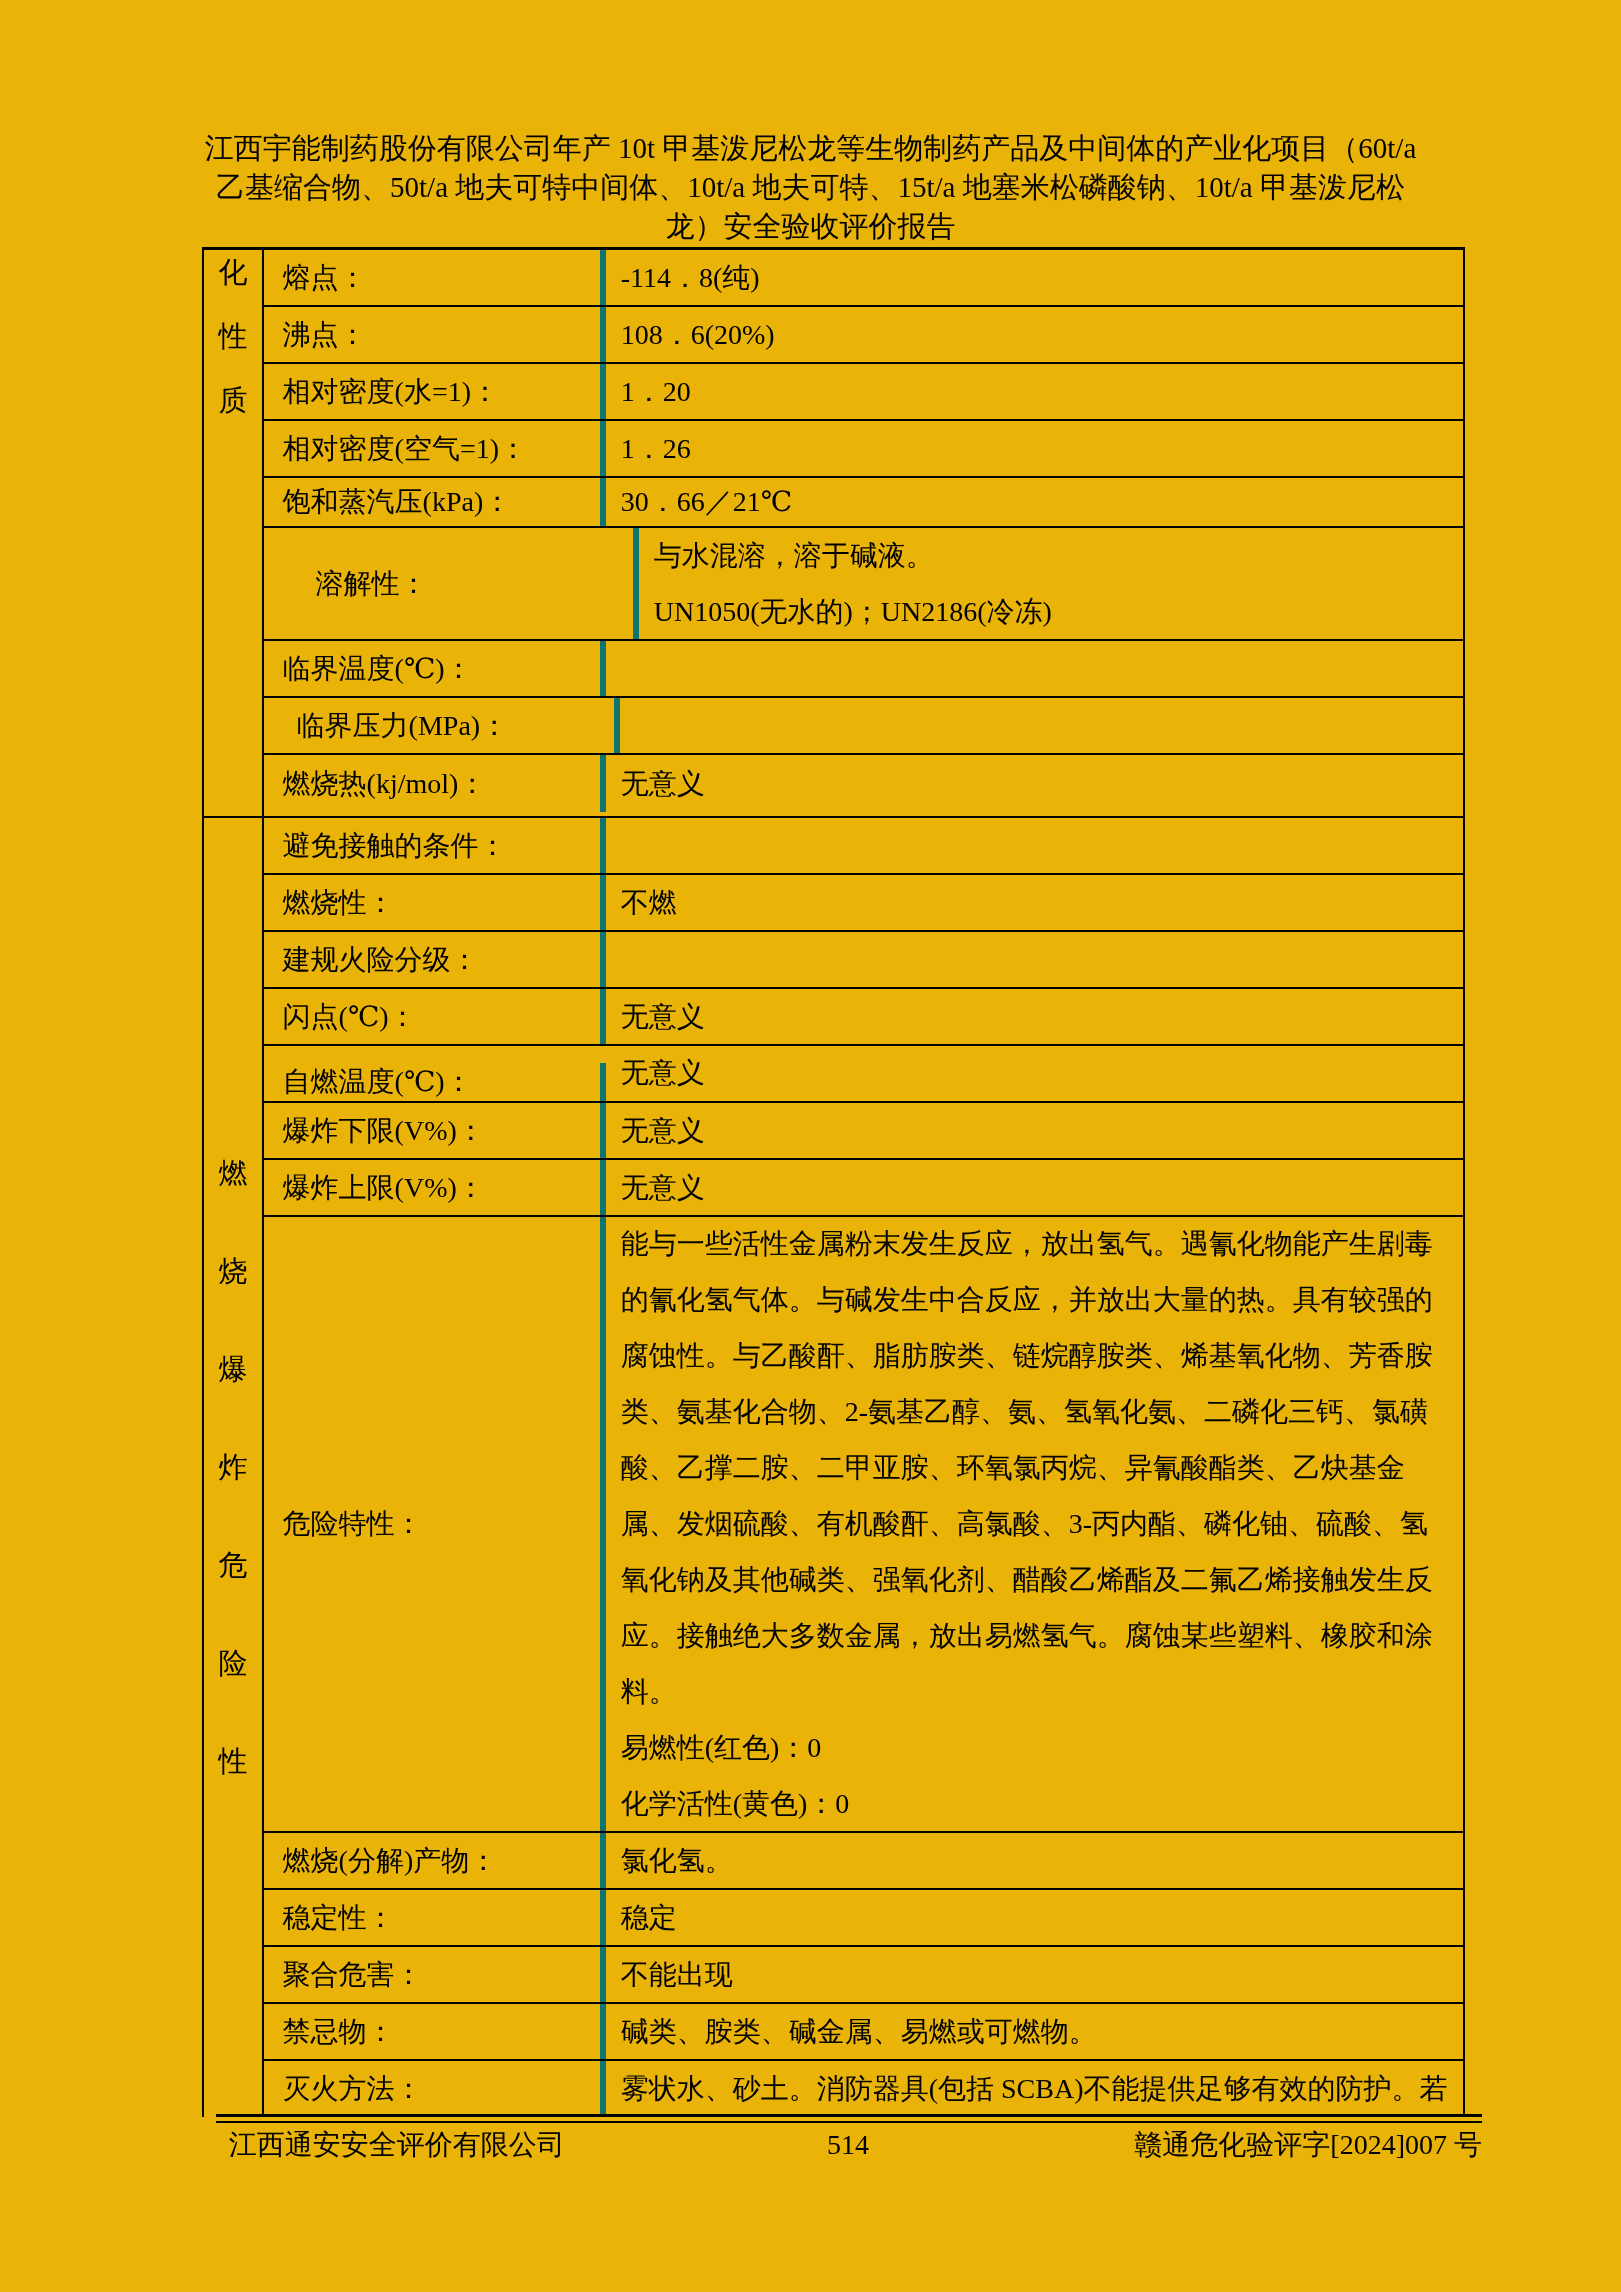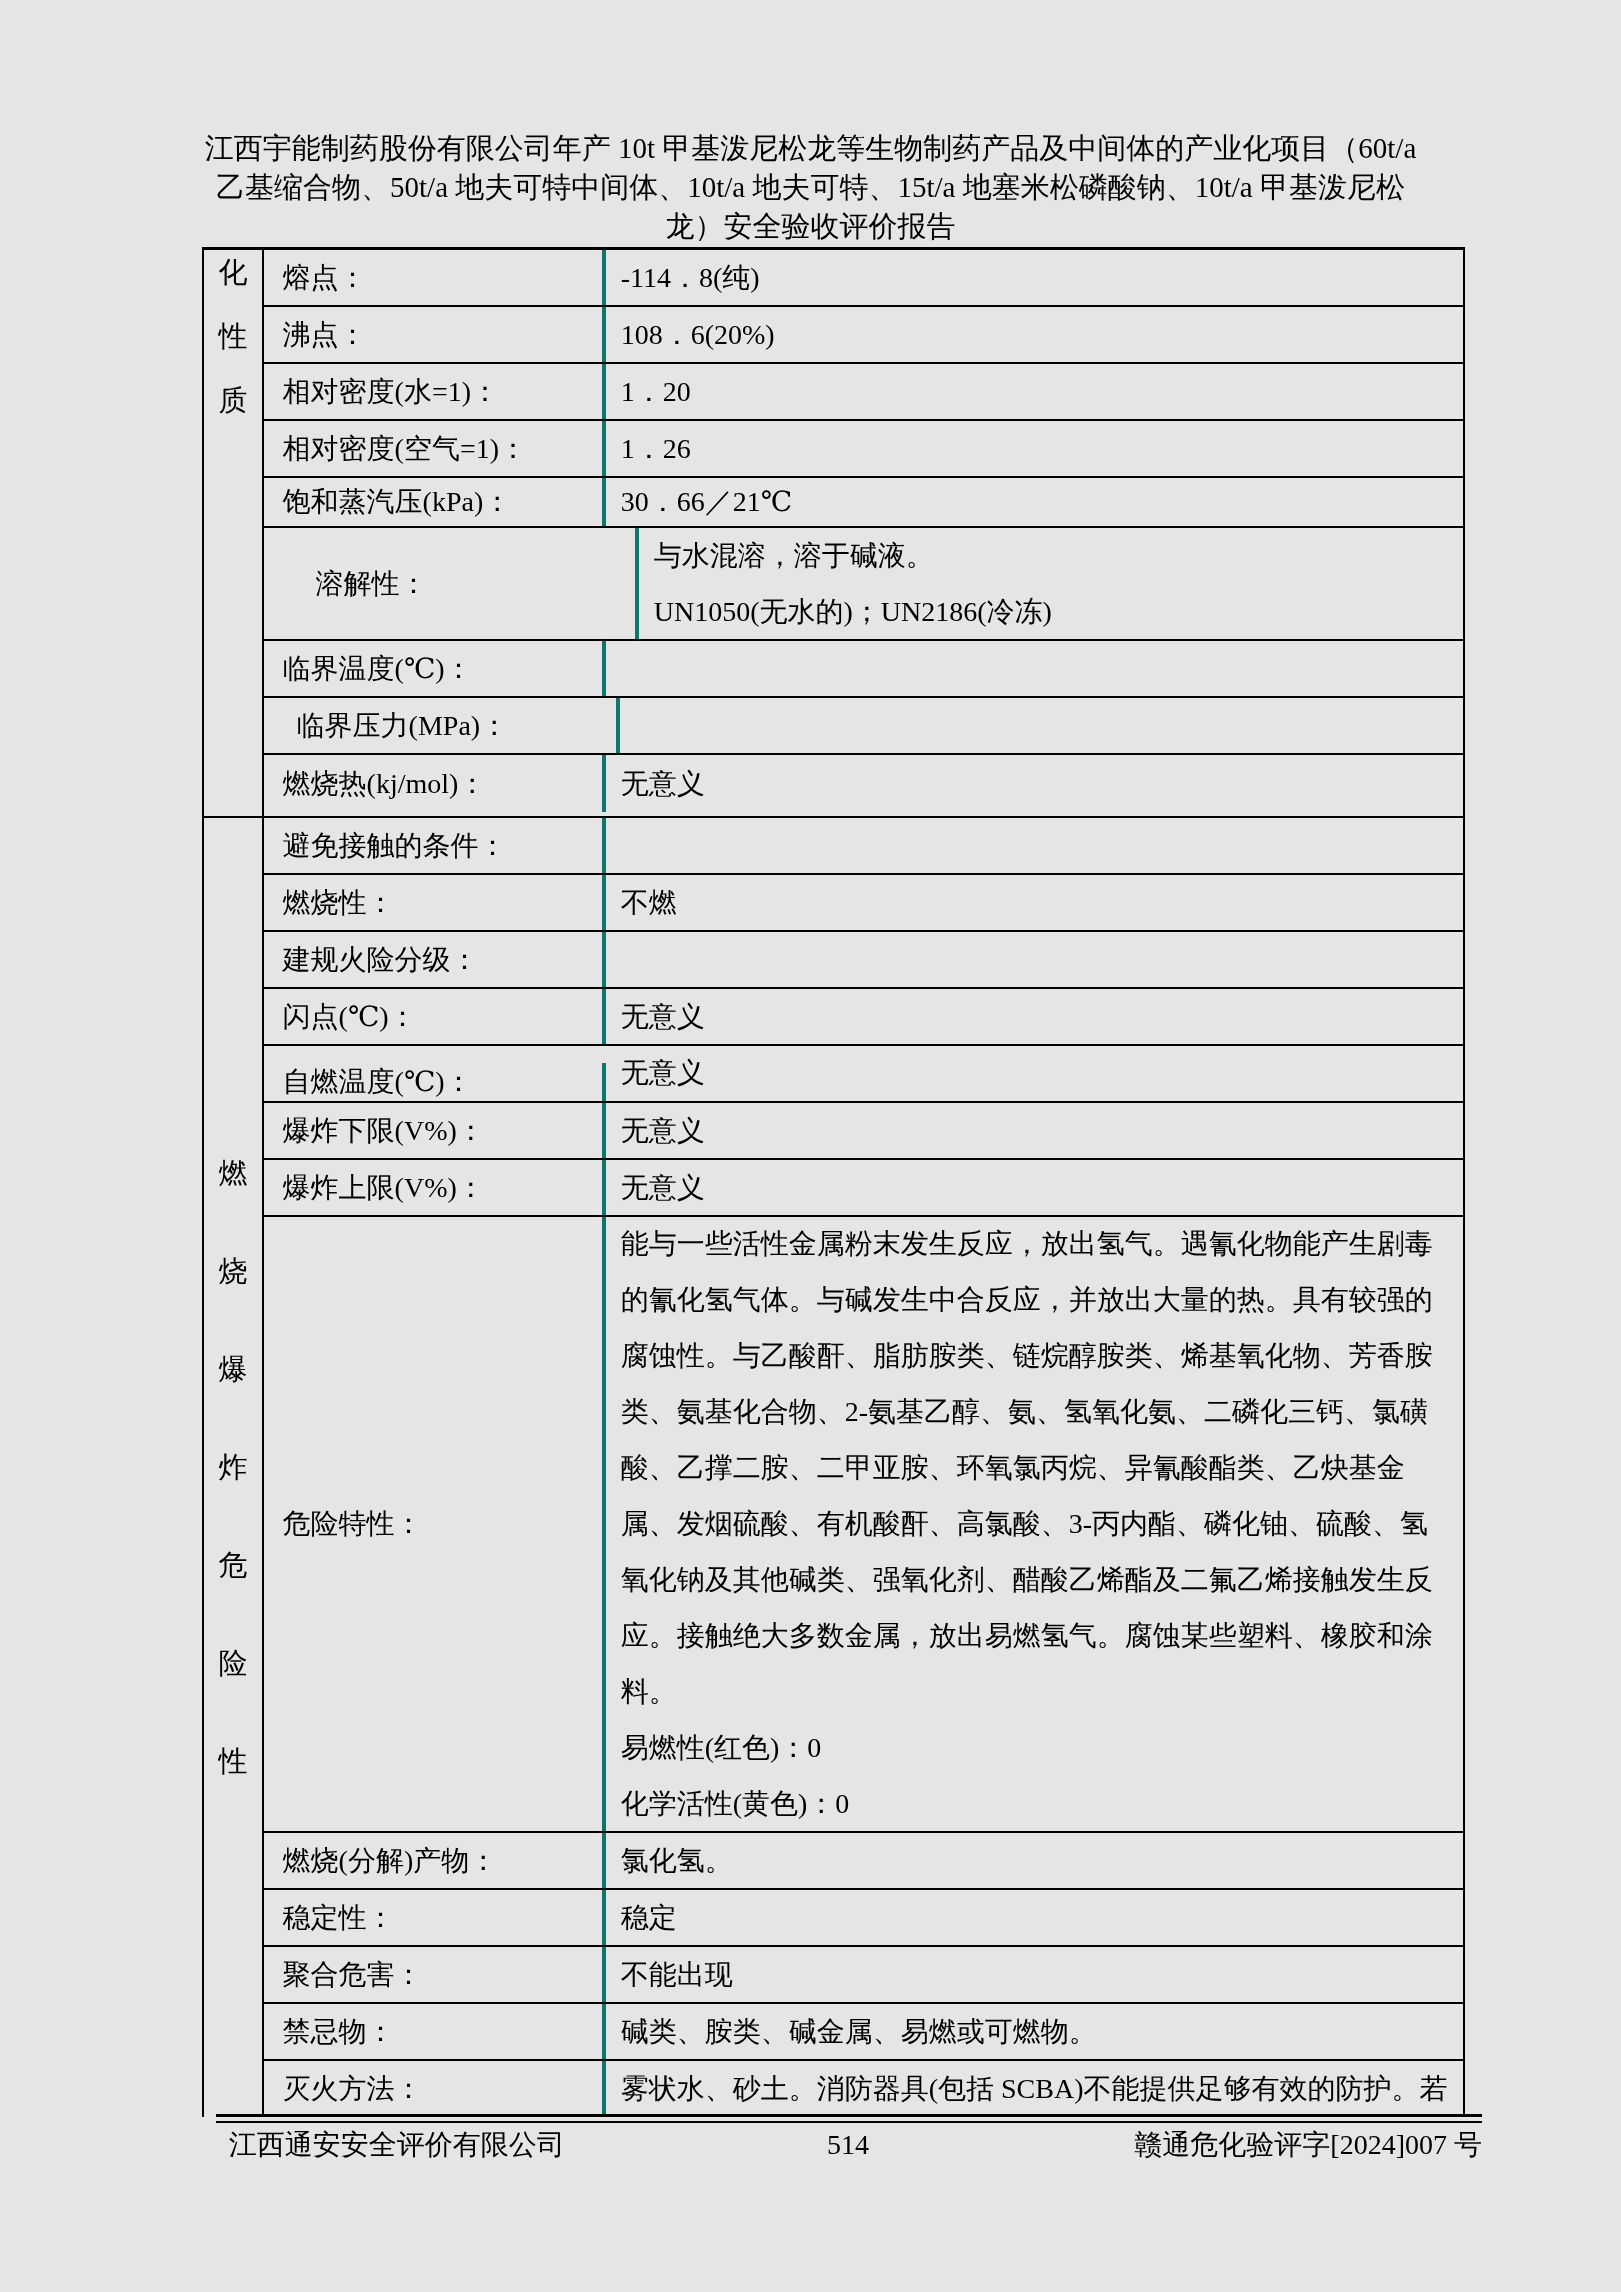--- a/index.html
+++ b/index.html
@@ -1,19 +1,19 @@
 <!DOCTYPE html>
 <html><head>
 <meta charset="utf-8">
 <style>
   html,body{margin:0;padding:0;background:#ffffff;}
   .page{
     position:relative;
     width:1621px;height:2293px;
-    background:#e5e5e5;
+    background:#eab308;
     overflow:hidden;
     font-family:"Liberation Serif","DejaVu Serif",serif;
     color:#000;
   }
   
   .doc-header{
     position:absolute;top:129px;left:0;right:0;
     text-align:center;
     font-size:29px;line-height:39px;
     color:#000;
@@ -44,21 +44,21 @@
   .rows{flex:1;display:flex;flex-direction:column;min-width:0;}
   .row{
     display:flex;box-sizing:border-box;
     border-bottom:2px solid #000;
     min-height:0;
   }
   .rows .row:last-child{border-bottom:none;}
   .cell{box-sizing:border-box;min-width:0;}
   .cell.label{
     width:342px;
-    border-right:4px solid #0f766e;
+    border-right:6px solid #0f766e;
     display:flex;align-items:center;
     padding-left:18.6px;
     white-space:nowrap;
   }
   .cell.value{
     flex:1;
     display:flex;flex-direction:column;justify-content:center;
     padding-left:14.7px;padding-right:9.8px;
     overflow:hidden;
   }

